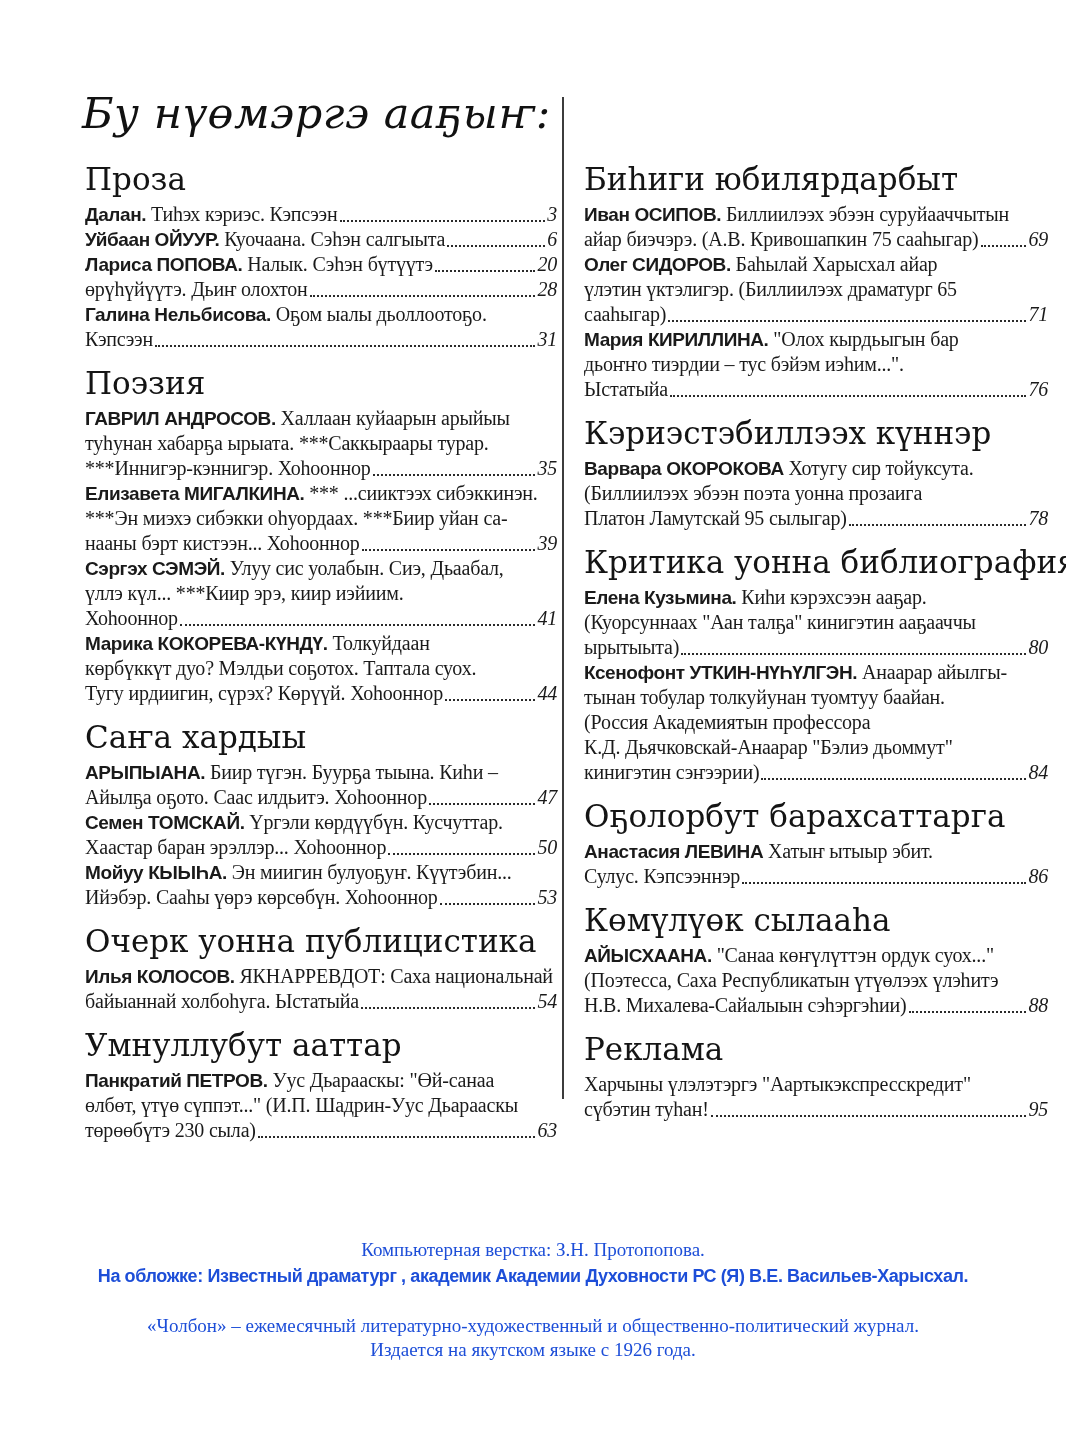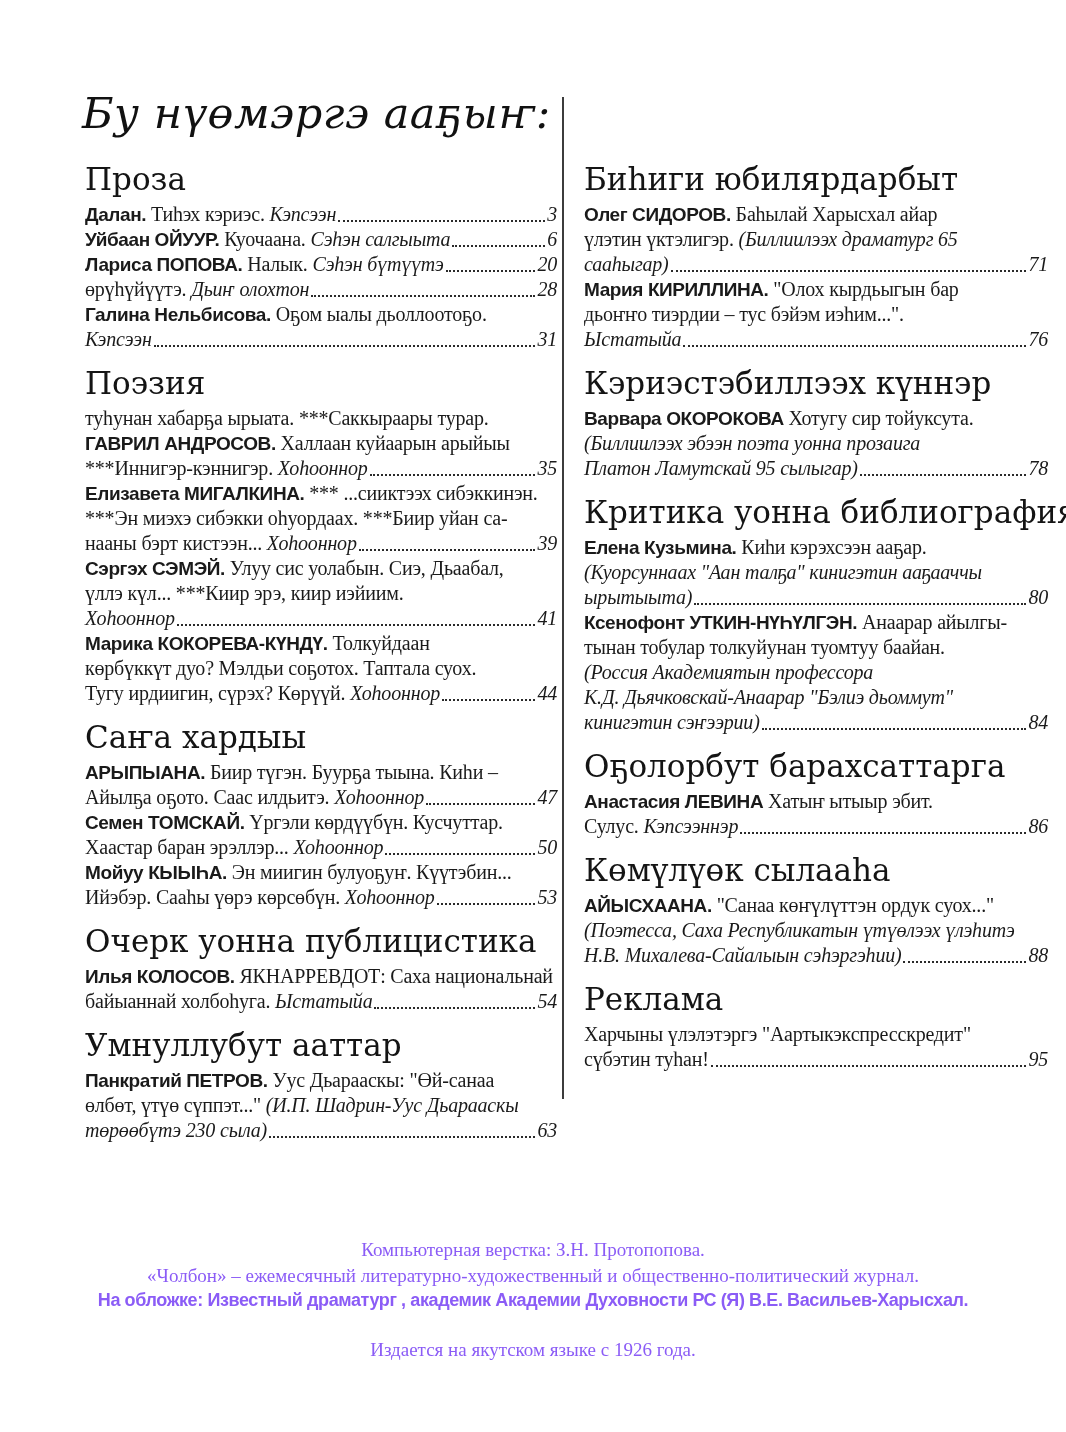--- a/index.html
+++ b/index.html
@@ -53,39 +53,39 @@
   .line.has-page { display: flex; }
   .line-text { white-space: nowrap; }
   .bold {
     font-family: "Liberation Sans", sans-serif;
     font-weight: 700;
     font-size: 19px;
     letter-spacing: -0.4px;
     text-align: center;
   }
   .normal { font-style: normal; }
-  .italic { font-style: italic; }
+  .italic { }
   .dots { flex: 1; min-width: 6px; position: relative; }
   .dots::after {
     content: "";
     position: absolute;
     left: 2px; right: 2px; bottom: 5px;
     border-bottom: 2.6px dotted #2a2a2a;
   }
   .page-num {
     font-style: italic;
     font-size: 20px;
     white-space: nowrap;
   }
   .footer {
     position: absolute;
     left: 0; top: 1238px;
     width: 1066px;
     text-align: center;
-    color: #8b5cf6;
+    color: #1d4ed8;
   }
   .footer-line { font-size: 19px; line-height: 24px; }
   .footer-line.bold-line {
     font-family: "Liberation Sans", sans-serif;
     font-weight: 700;
     font-size: 18px;
     letter-spacing: -0.4px;
     margin-bottom: 26px;
   }
   .footer-line.first { margin-bottom: 2px; }
@@ -133,22 +133,22 @@
         <div class="line has-page">
           <span class="line-text"><span class="italic">Кэпсээн</span></span>
           <span class="dots"></span>
           <span class="page-num">31</span>
         </div>
       </div>
     </section>
     <section class="toc-section">
       <div class="section-heading">Поэзия</div>
       <div class="entry">
+        <div class="line"><span class="line-text"><span class="bold">ГАВРИЛ АНДРОСОВ.</span><span class="normal"> Халлаан куйаарын арыйыы</span></span></div>
         <div class="line"><span class="line-text"><span class="normal">туһунан хабарҕа ырыата. ***Саккыраары турар.</span></span></div>
-        <div class="line"><span class="line-text"><span class="bold">ГАВРИЛ АНДРОСОВ.</span><span class="normal"> Халлаан куйаарын арыйыы</span></span></div>
         <div class="line has-page">
           <span class="line-text"><span class="normal">***Иннигэр-кэннигэр. </span><span class="italic">Хоһооннор</span></span>
           <span class="dots"></span>
           <span class="page-num">35</span>
         </div>
       </div>
       <div class="entry">
         <div class="line"><span class="line-text"><span class="bold">Елизавета МИГАЛКИНА.</span><span class="normal"> *** ...сииктээх сибэккинэн.</span></span></div>
         <div class="line"><span class="line-text"><span class="normal">***Эн миэхэ сибэкки оһуордаах. ***Биир уйан са-</span></span></div>
         <div class="line has-page">
@@ -223,20 +223,28 @@
           <span class="line-text"><span class="italic"> төрөөбүтэ 230 сыла)</span></span>
           <span class="dots"></span>
           <span class="page-num">63</span>
         </div>
       </div>
     </section>
   </div>
 <div class="column col-right" id="col-right">
     <section class="toc-section">
       <div class="section-heading">Биһиги юбилярдарбыт</div>
+      <div class="entry">
+        <div class="line"><span class="line-text"><span class="bold">Иван ОСИПОВ.</span><span class="normal"> Биллиилээх эбээн суруйааччытын</span></span></div>
+        <div class="line has-page">
+          <span class="line-text"><span class="normal">айар биэчэрэ. </span><span class="italic">(А.В. Кривошапкин 75 сааһыгар)</span></span>
+          <span class="dots"></span>
+          <span class="page-num">69</span>
+        </div>
+      </div>
       <div class="entry">
         <div class="line"><span class="line-text"><span class="bold">Олег СИДОРОВ.</span><span class="normal"> Баһылай Харысхал айар</span></span></div>
         <div class="line"><span class="line-text"><span class="normal"> үлэтин үктэлигэр. </span><span class="italic">(Биллиилээх драматург 65</span></span></div>
         <div class="line has-page">
           <span class="line-text"><span class="italic">сааһыгар)</span></span>
           <span class="dots"></span>
           <span class="page-num">71</span>
         </div>
       </div>
       <div class="entry">
@@ -315,16 +323,16 @@
           <span class="line-text"><span class="normal">сүбэтин туһан!</span></span>
           <span class="dots"></span>
           <span class="page-num">95</span>
         </div>
       </div>
     </section>
   </div>
 
 <div class="footer">
   <div class="footer-line first">Компьютерная верстка: З.Н. Протопопова.</div>
+  <div class="footer-line bold-line">На обложке: Известный драматург , академик Академии Духовности РС (Я) В.Е. Васильев-Харысхал.</div>
   <div class="footer-line">«Чолбон» – ежемесячный литературно-художественный и общественно-политический журнал.</div>
-  <div class="footer-line bold-line">На обложке: Известный драматург , академик Академии Духовности РС (Я) В.Е. Васильев-Харысхал.</div>
   <div class="footer-line">Издается на якутском языке с 1926 года.</div>
 </div>
 
 </body></html>

